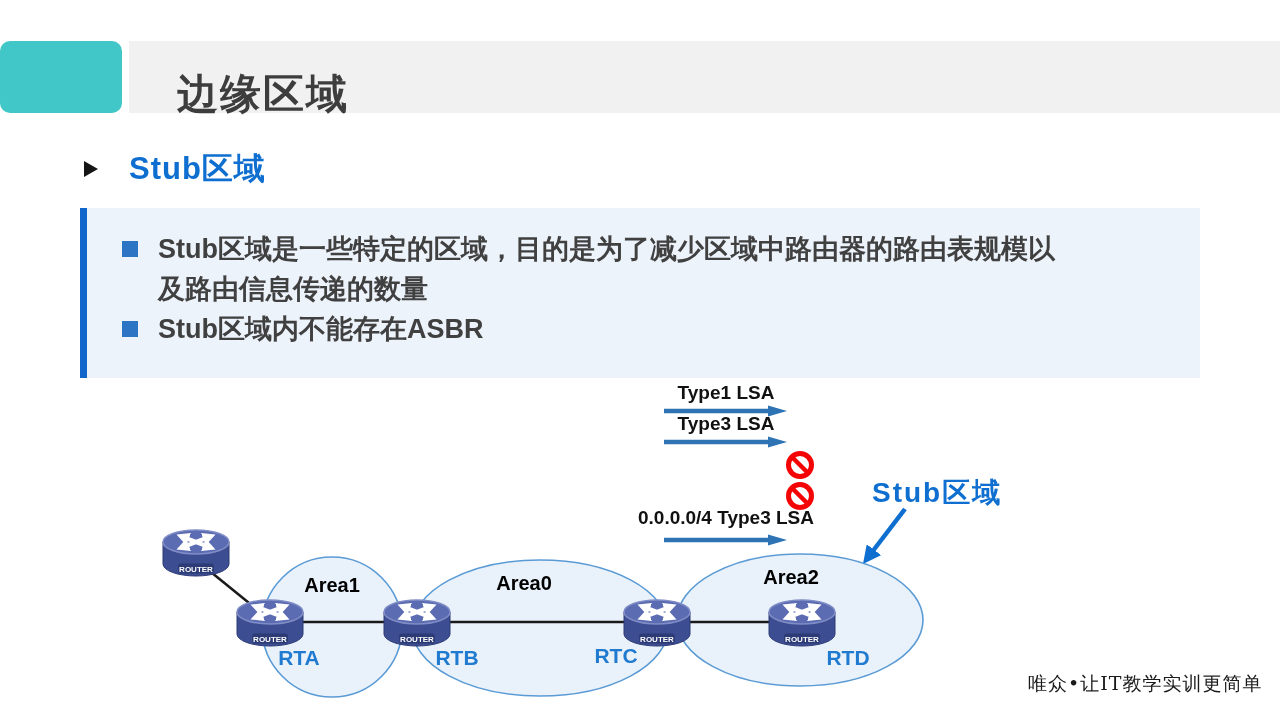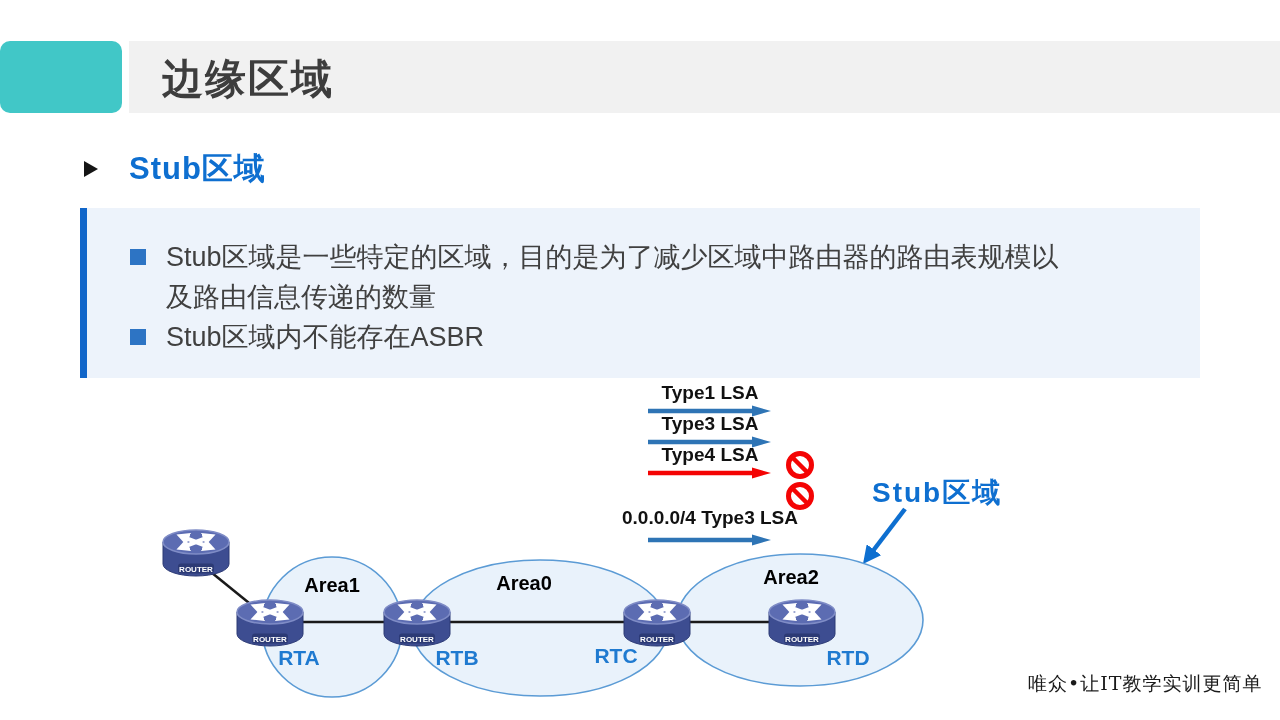--- a/index.html
+++ b/index.html
@@ -5,38 +5,38 @@
   html,body{margin:0;padding:0;background:#888;}
   .slide{
     position:relative;width:1280px;height:720px;background:#fff;overflow:hidden;
     font-family:"Liberation Sans","DejaVu Sans",sans-serif;
   }
   
   .teal-block{position:absolute;left:0;top:41px;width:122px;height:72px;
     background:var(--accent-teal,#41c7c7);border-radius:10px;}
   .header-bar{position:absolute;left:129px;top:41px;right:0;height:72px;
     background:var(--header-gray,#f1f1f1);}
-  .header-bar h1{margin:2px;padding-left:31px;line-height:72px;font-size:41px;
+  .header-bar h1{margin:17px;padding-left:31px;line-height:72px;font-size:41px;
     font-weight:bold;color:#3d3d3d;letter-spacing:2px;}
   
   .tri{position:absolute;left:84px;top:161px;width:0;height:0;
     border-left:14px solid #151515;border-top:8px solid transparent;border-bottom:8px solid transparent;}
   .section-title{position:absolute;left:129px;top:148px;margin:0;font-size:31px;
     font-weight:bold;color:var(--section-blue,#0e6fd0);letter-spacing:1px;}
   
   .content-box{position:absolute;left:80px;top:208px;width:1120px;height:170px;
     background:var(--box-bg,#edf3fb);border-left:7px solid var(--box-accent,#1166c9);
     box-sizing:border-box;padding:21px 30px 0 35px;}
-  .content-box ul{list-style:none;margin:8px;padding:0;}
+  .content-box ul{list-style:none;margin:0;padding:0;font-weight:bold;}
   .content-box li{display:flex;align-items:flex-start;font-size:27px;line-height:40px;color:#404040;}
   .content-box .sq{flex:none;width:16px;height:16px;margin:12px 20px 0 0;
     background:var(--bullet-blue,#2d74c4);}
   .content-box .btxt{max-width:900px;}
   
-  .flow{position:absolute;left:620px;width:180px;text-align:center;}
+  .flow{position:absolute;left:636px;width:180px;text-align:center;}
   .flow-label{font-size:19px;line-height:20px;font-weight:bold;color:#111;white-space:nowrap;}
   .flow-arrow{display:block;margin:2px auto 0;width:124px;height:12px;}
   .f1{top:383px}.f2{top:414px}.f3{top:445px}.f4{top:475px}.f5{top:508px}
   .f5 .flow-arrow{margin-top:6px;}
   .st-blue{stroke:var(--arrow-blue,#2e74b5);}
   .fi-blue{fill:var(--arrow-blue,#2e74b5);}
   .st-red{stroke:var(--arrow-red,#f40404);}
   .fi-red{fill:var(--arrow-red,#f40404);}
   .no-sign{position:absolute;width:30px;height:30px;}
   .n1{left:785px;top:450px;} .n2{left:785px;top:481px;}
@@ -88,27 +88,20 @@
     <svg class="flow-arrow" viewBox="0 0 124 12">
       <line class="st-blue" x1="0" y1="6" x2="106" y2="6" stroke-width="4.5"></line>
       <polygon class="fi-blue" points="104,0.5 123,6 104,11.5"></polygon>
     </svg>
   </div>
   <div class="flow f2">
     <div class="flow-label">Type3 LSA</div>
     <svg class="flow-arrow" viewBox="0 0 124 12">
       <line class="st-blue" x1="0" y1="6" x2="106" y2="6" stroke-width="4.5"></line>
       <polygon class="fi-blue" points="104,0.5 123,6 104,11.5"></polygon>
-    </svg>
-  </div>
-  <div class="flow f3">
-    <div class="flow-label">Type4 LSA</div>
-    <svg class="flow-arrow" viewBox="0 0 124 12">
-      <line class="st-red" x1="0" y1="6" x2="106" y2="6" stroke-width="4.5"></line>
-      <polygon class="fi-red" points="104,0.5 123,6 104,11.5"></polygon>
     </svg>
   </div>
   <div class="flow f5">
     <div class="flow-label">0.0.0.0/4 Type3 LSA</div>
     <svg class="flow-arrow" viewBox="0 0 124 12">
       <line class="st-blue" x1="0" y1="6" x2="106" y2="6" stroke-width="4.5"></line>
       <polygon class="fi-blue" points="104,0.5 123,6 104,11.5"></polygon>
     </svg>
   </div>
 

